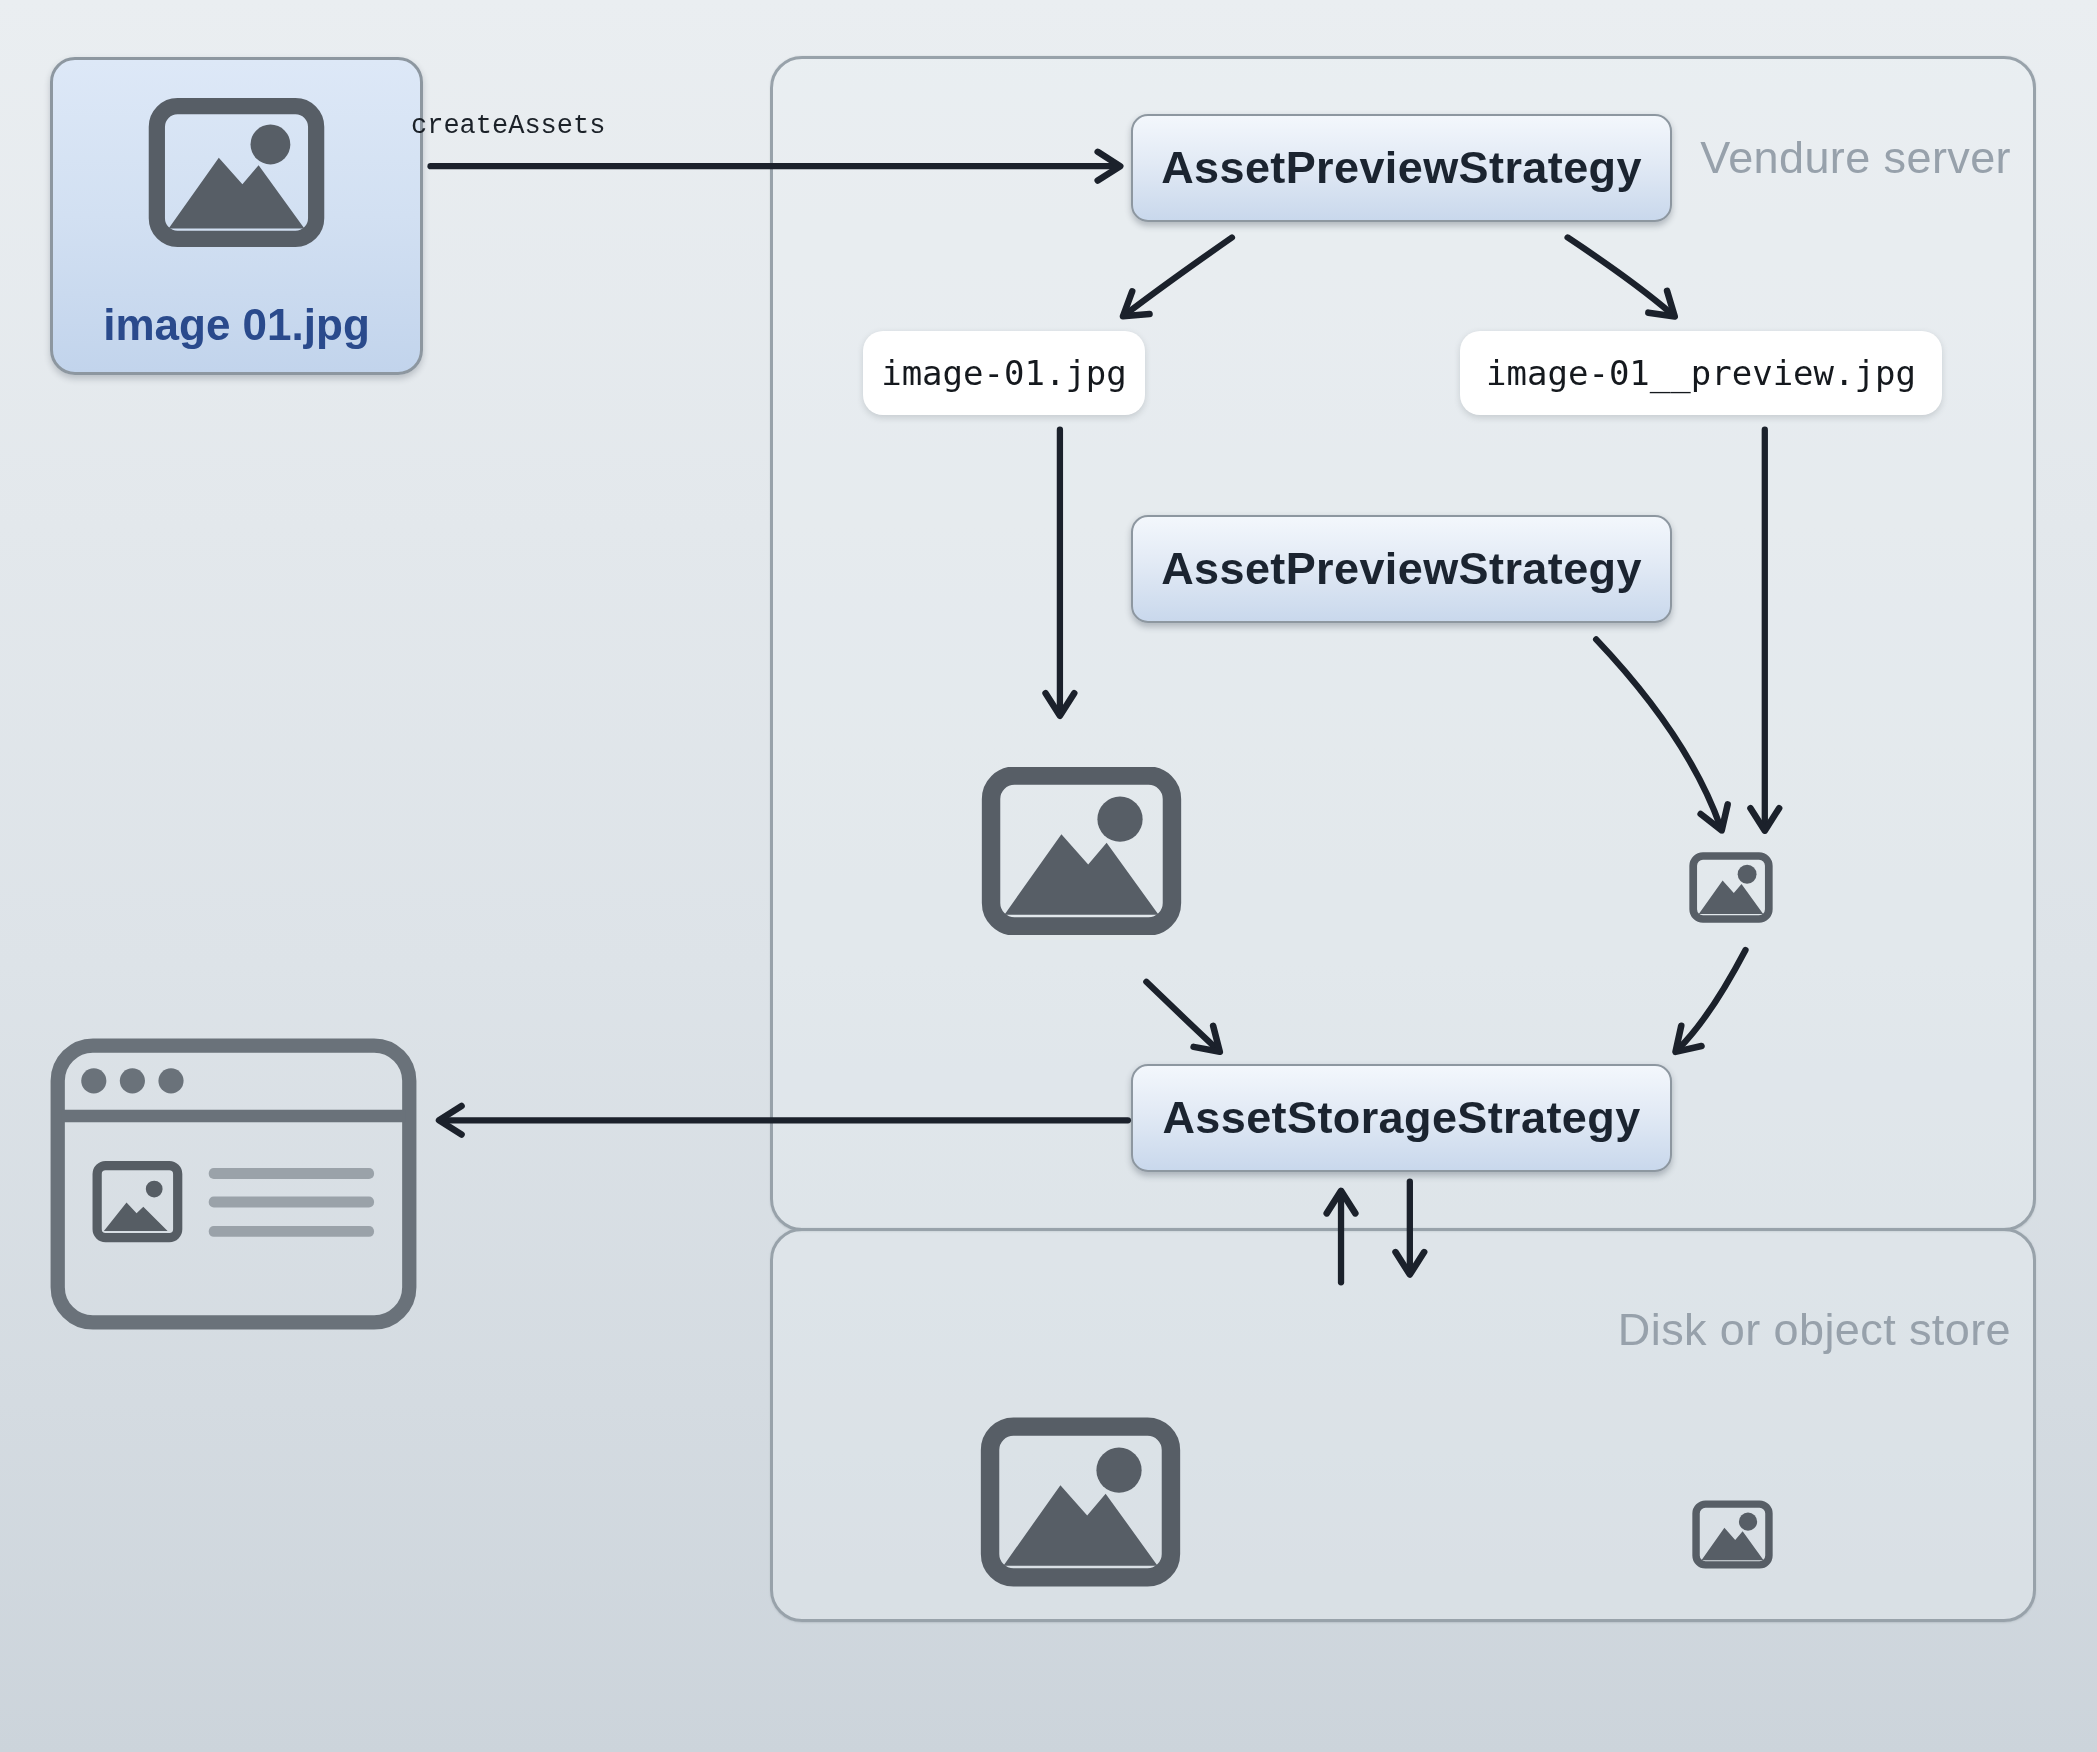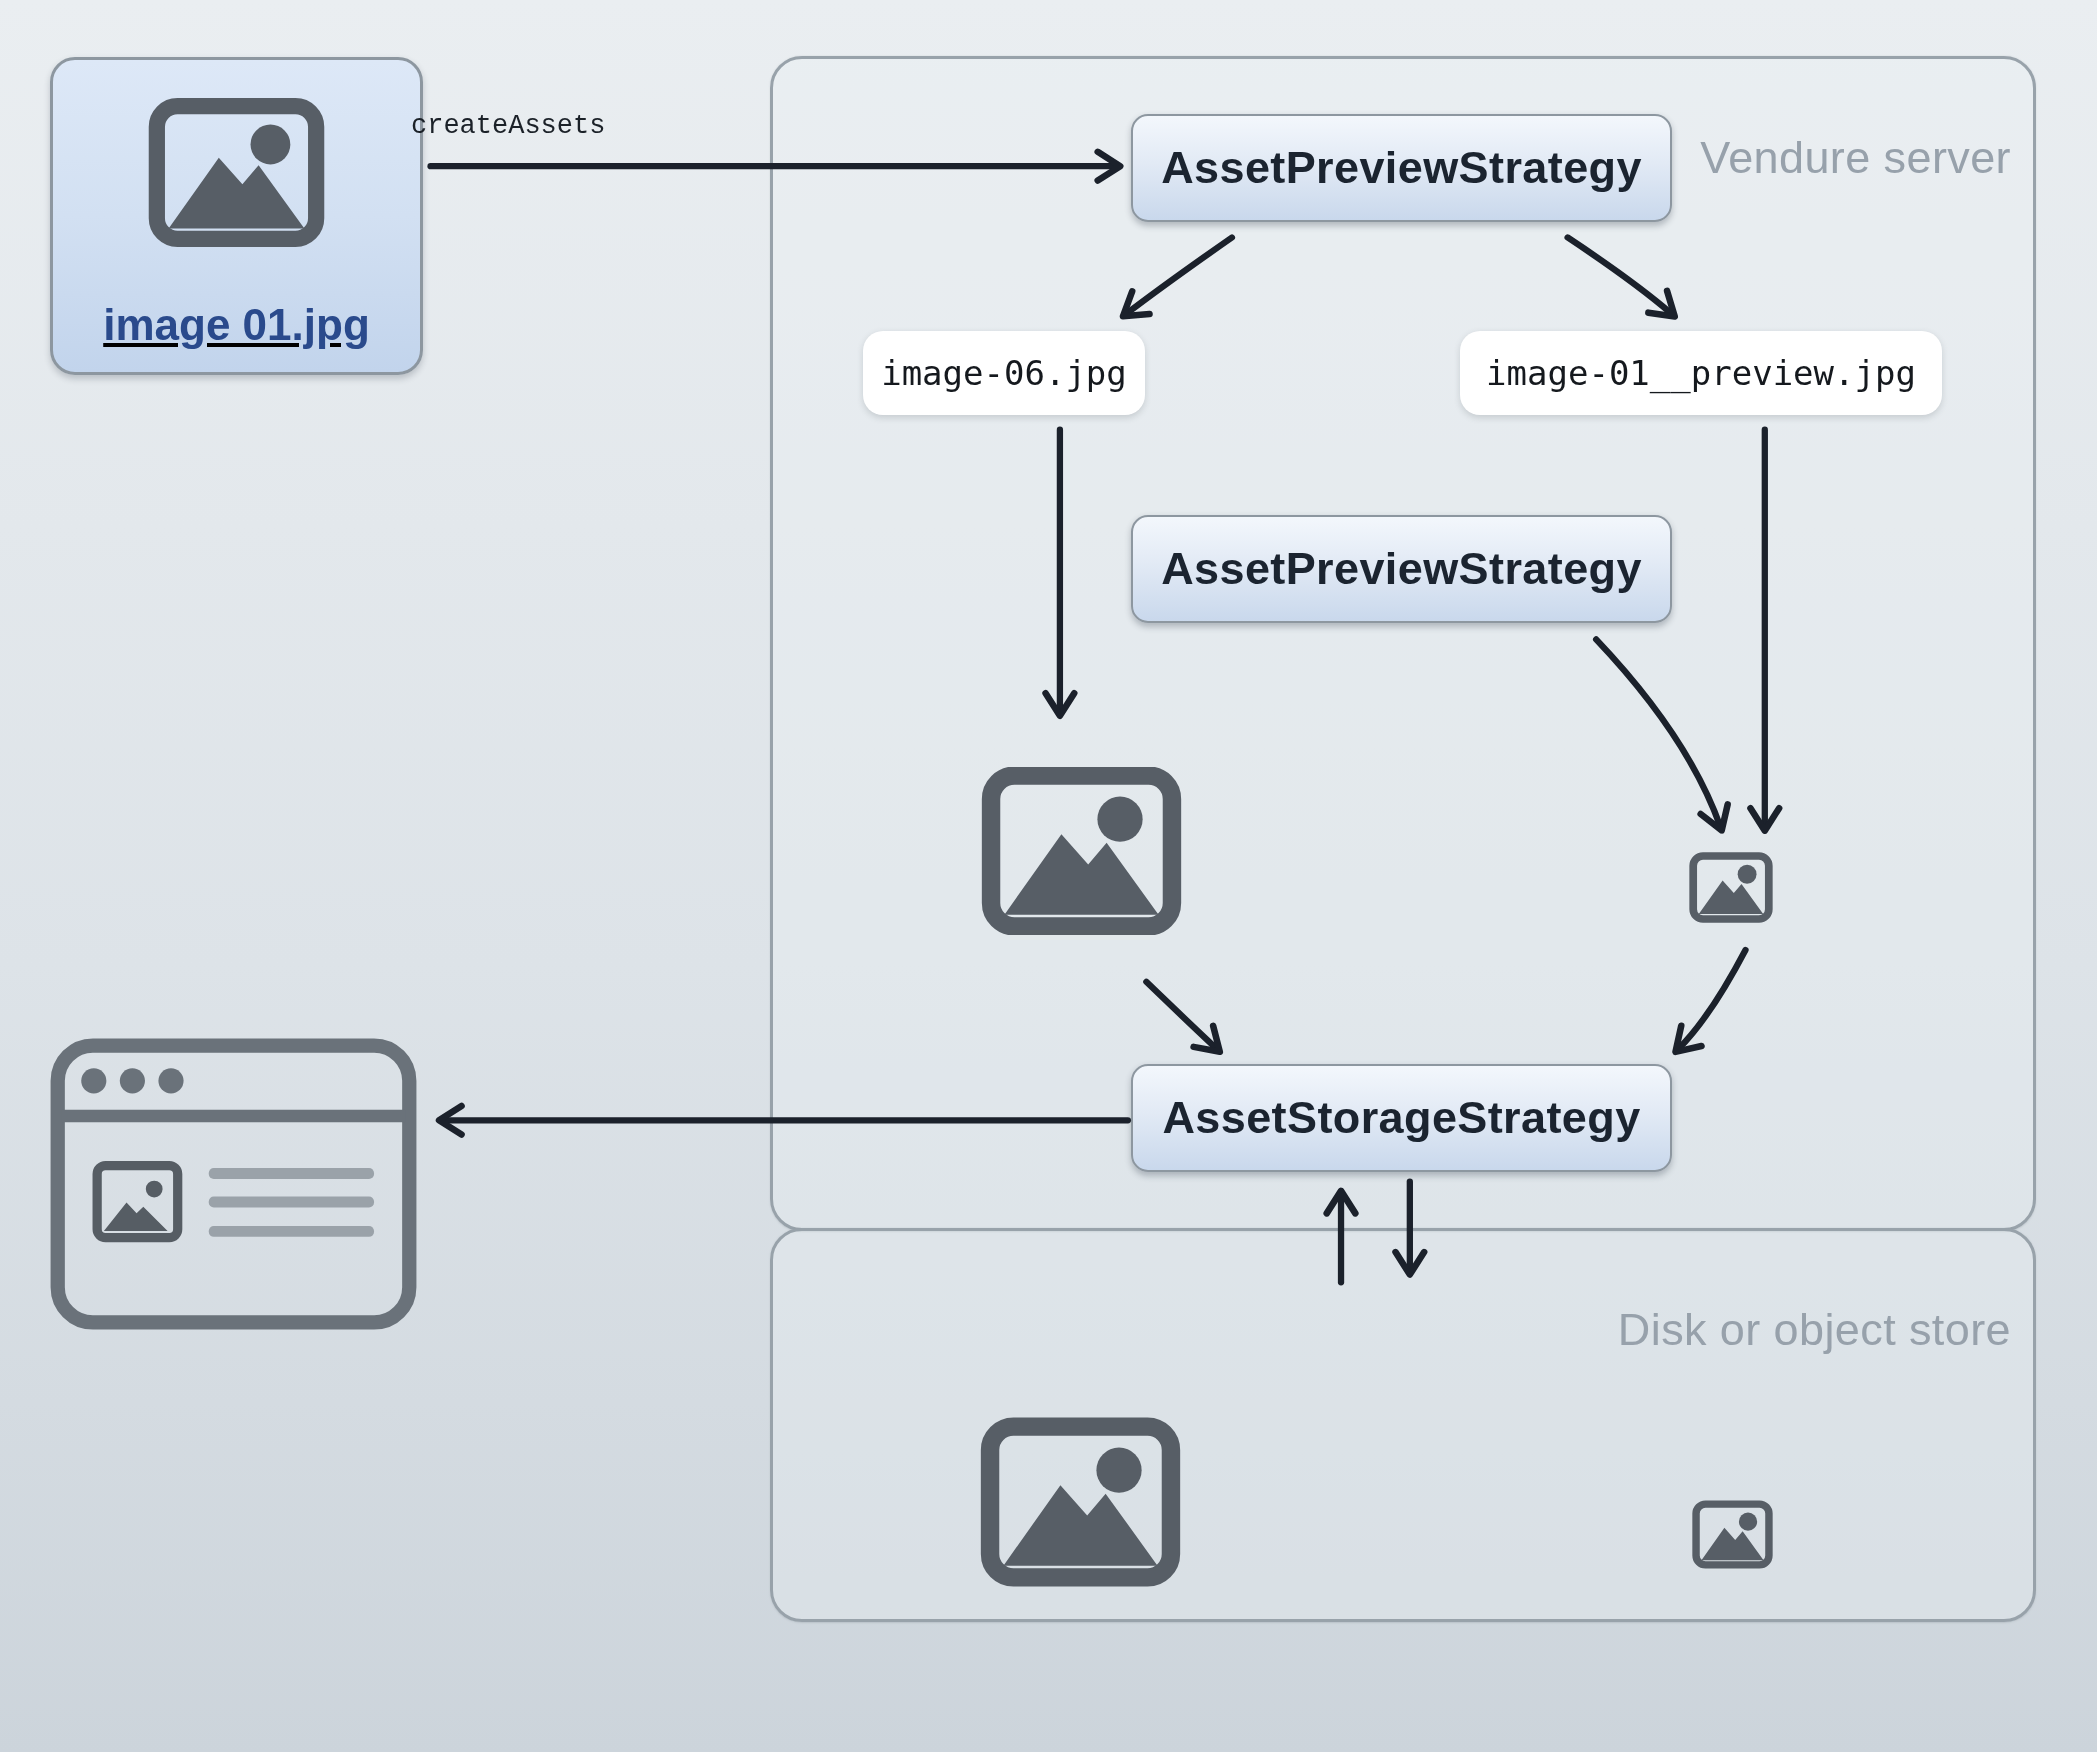--- a/index.html
+++ b/index.html
@@ -34,21 +34,21 @@
     box-shadow:0 2.5px 6.7px rgba(60,70,80,0.18);
     display:flex;align-items:center;justify-content:center;
     font-family:"DejaVu Sans Mono",monospace;font-size:34px;color:#15191e;
   }
   
   .file-card{
     position:absolute;left:50px;top:57px;width:367px;height:312px;
     border:3.4px solid #8d97a0;border-radius:25px;
     background:linear-gradient(180deg,#dde8f7 0%,#d2e0f2 50%,#c2d4ec 100%);
     box-shadow:0 3.4px 6.7px rgba(40,52,64,0.22);
-    display:flex;flex-direction:column;align-items:center;text-decoration:underline;
+    display:flex;flex-direction:column;align-items:center;
   }
   .file-card .pic-icon{margin-top:35px;}
   .file-card-label{
     margin-top:auto;margin-bottom:22px;
     font-size:44px;font-weight:bold;color:#2a4a8c;
   }
   .mono-label{
     position:absolute;font-family:Liberation Mono, monospace;
     font-size:27px;color:#1b2128;text-align:left;
   }
@@ -86,21 +86,21 @@
 
   <div class="strategy" style="left:1131px;top:515px;">
     <span>AssetPreviewStrategy</span>
   </div>
 
   <div class="strategy" style="left:1131px;top:1064px;text-align:right;">
     <span>AssetStorageStrategy</span>
   </div>
 
   <div class="pill" style="left:863px;top:331px;width:282px;">
-    <span>image-06.jpg</span>
+    <span>image-01.jpg</span>
   </div>
 
   <div class="pill" style="left:1460px;top:331px;width:482px;">
     <span>image-01__preview.jpg</span>
   </div>
 
   <svg class="pic-icon abs" style="left:981px;top:767px;" width="201" height="168" viewBox="0 0 120 100">
     <rect x="6" y="5" width="108" height="90" rx="14" fill="none" stroke="currentColor" stroke-width="11"></rect>
     <circle cx="83" cy="31" r="13.5" fill="currentColor"></circle>
     <path d="M14 88 L48 40 L64 58 L75 45 L106 88 Z" fill="currentColor"></path>

